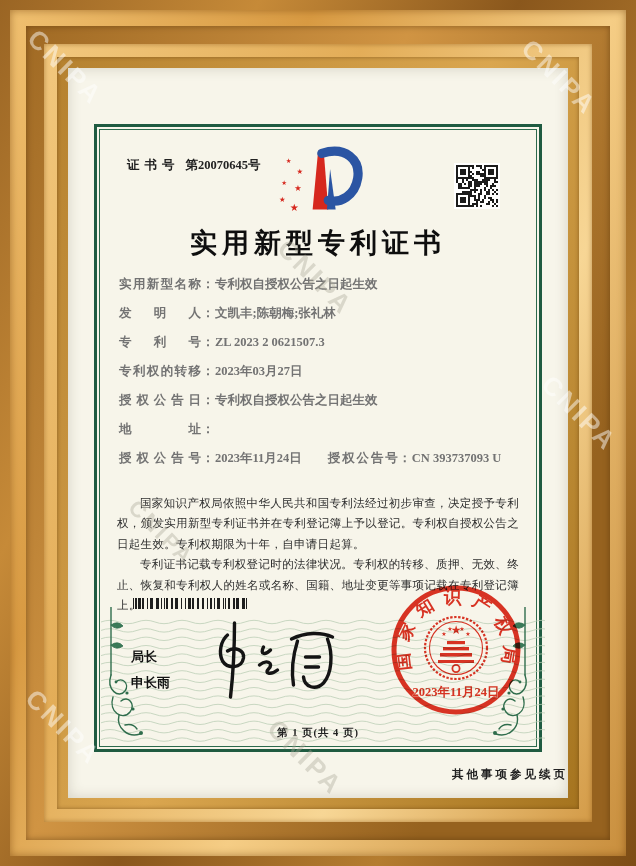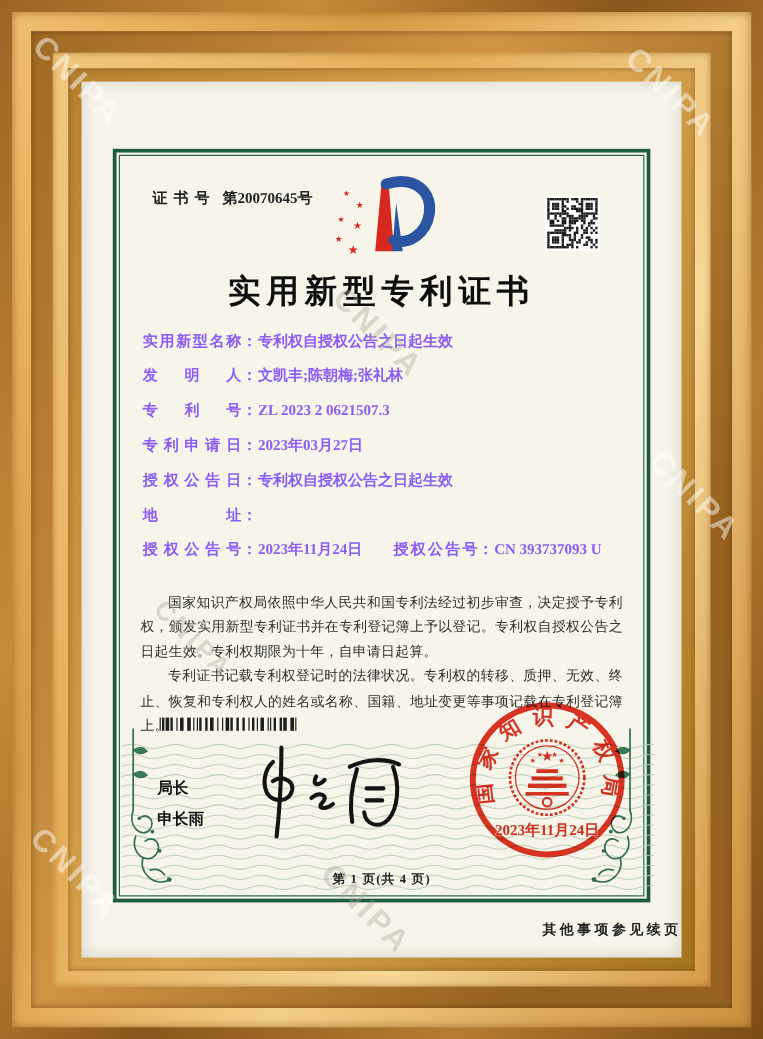--- a/index.html
+++ b/index.html
@@ -24,21 +24,21 @@
   
   .cert-no{position:absolute;left:30px;top:30px;font-size:12.5px;color:#222;font-weight:600;}
   .cert-no .lblsp{letter-spacing:5px;margin-right:6px;margin-top:40px;}
   .logo{position:absolute;left:177px;top:16px;width:92px;height:74px;}
   .qr{position:absolute;left:357px;top:36px;width:46px;height:46px;background:#fff;
       display:grid;grid-template-columns:repeat(21,1fr);grid-template-rows:repeat(21,1fr);padding:2px;box-sizing:border-box;}
   .qr i{display:block;}
   .qr i.b{background:#1c1c1c;}
   .title{position:absolute;left:0;right:0;top:98px;text-align:center;font-size:27px;font-weight:700;
          letter-spacing:5px;color:#0e0e0e;}
-  .fields{position:absolute;left:22px;right:20px;top:148px;font-size:12.5px;color:#8b5cf6;font-weight:600;}
+  .fields{position:absolute;left:22px;right:20px;top:148px;font-size:12.5px;color:#737373;font-weight:600;}
   .frow{display:flex;line-height:18px;margin-bottom:11px;}
   .lbl{display:inline-block;width:82px;text-align:justify;text-align-last:justify;flex:0 0 82px;}
   .colon{flex:0 0 14px;text-align:center;}
   .val{flex:1;}
   .grant{display:flex;}
   .grant .half{display:flex;flex:0 0 auto;}
   .grant .half.second{margin-left:26px;}
   .lbl.sm{width:70px;flex:0 0 70px;}
   .paras{position:absolute;left:20px;right:20px;top:366px;font-size:11.5px;line-height:1.78;
          color:#2e2e2e;text-align:justify;font-weight:500;letter-spacing:.3px;}
@@ -611,21 +611,21 @@
           <span class="lbl">发明人</span>
           <span class="colon">：</span>
           <span class="val">文凯丰;陈朝梅;张礼林</span>
         </div>
         <div class="frow">
           <span class="lbl">专利号</span>
           <span class="colon">：</span>
           <span class="val">ZL 2023 2 0621507.3</span>
         </div>
         <div class="frow">
-          <span class="lbl">专利申请日</span>
+          <span class="lbl">专利权的转移</span>
           <span class="colon">：</span>
           <span class="val">2023年03月27日</span>
         </div>
         <div class="frow">
           <span class="lbl">授权公告日</span>
           <span class="colon">：</span>
           <span class="val">专利权自授权公告之日起生效</span>
         </div>
         <div class="frow">
           <span class="lbl">地址</span>

